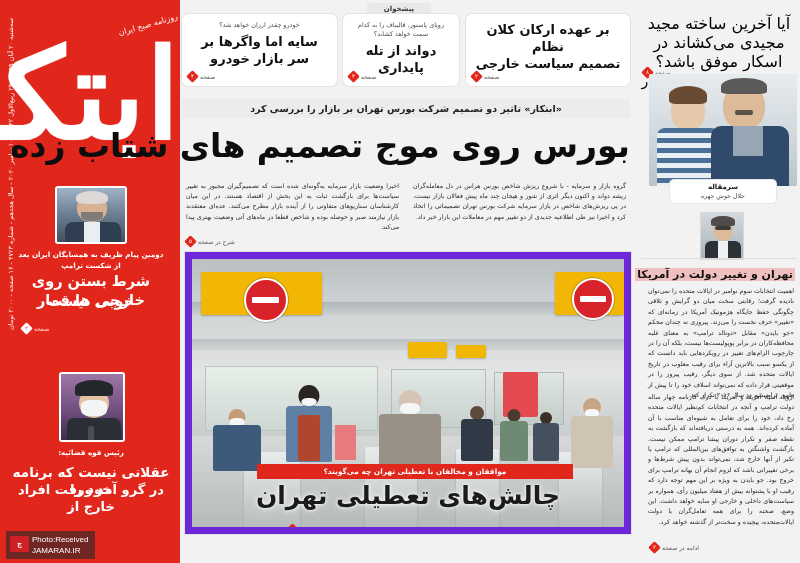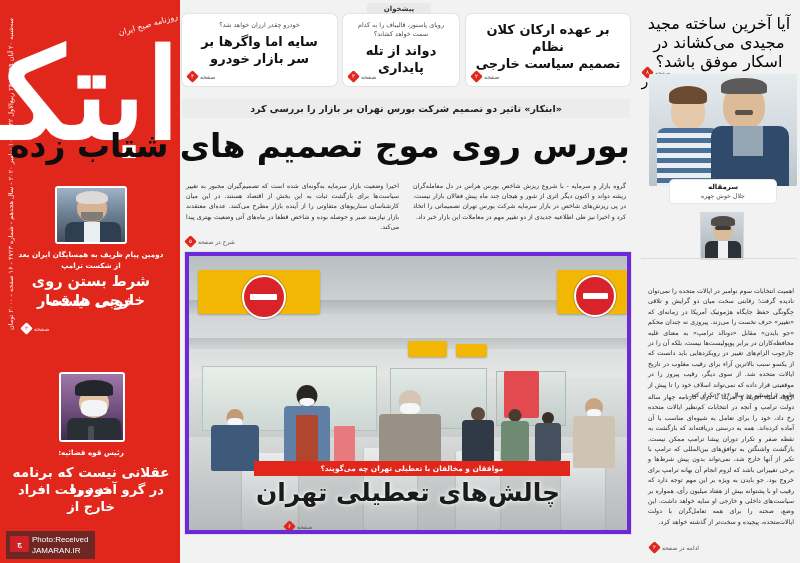--- a/index.html
+++ b/index.html
@@ -203,21 +203,21 @@
     text-align: justify;
   }
   .lead-foot {
     position: absolute;
   }
 
   
   .main-photo {
     position: absolute;
     background: #86efac;
-    border: 4px solid #6d28d9;
+    border: 7px solid #6d28d9;
     box-shadow: 0 0 0 1px #e0e0e0;
     overflow: hidden;
   }
   .mp-scene { position: absolute; inset: 0; }
   .mp-ceiling {
     position: absolute; left:0; right:0; top:0; height: 46%;
     background: linear-gradient(180deg,#b9bfc2 0%,#cfd3d4 40%,#e6e7e6 100%);
   }
   .mp-beam {
     position: absolute; left: 0; right: 0;
@@ -597,20 +597,23 @@
 
   <div class="author-thumb" style="left:700px; top:212px; width:44px; height:48px;">
     <div style="position:absolute;inset:0;background:linear-gradient(180deg,#d3d9de,#a9b3bb);"></div>
     <div style="position:absolute;left:12px;top:6px;width:20px;height:22px;border-radius:48%;background:#dcbb9a;"></div>
     <div style="position:absolute;left:10px;top:3px;width:24px;height:10px;border-radius:50% 50% 14% 14%;background:#4f4c49;"></div>
     <div style="position:absolute;left:14px;top:13px;width:16px;height:4px;background:#3c3a38;border-radius:2px;"></div>
     <div style="position:absolute;left:4px;top:28px;width:36px;height:20px;background:#2c3138;border-radius:6px 6px 0 0;"></div>
     <div style="position:absolute;left:17px;top:28px;width:10px;height:20px;background:#eef1f3;"></div>
   </div>
 
+  <div class="side-title" style="left:645px; top:268px; width:150px;">
+    <span class="hl">تهران و تغییر دولت در آمریکا</span>
+  </div>
 
   <div class="side-body" style="left:648px; top:286px; width:146px;">اهمیت انتخابات سوم نوامبر در ایالات متحده را نمی‌توان نادیده گرفت؛ رقابتی سخت میان دو گرایش و تلاقی چگونگی حفظ جایگاه هژمونیک آمریکا در زمانه‌ای که «تغییر» حرف نخست را می‌زند. پیروزی نه چندان محکم «جو بایدن» مقابل «دونالد ترامپ» به معنای غلبه محافظه‌کاران در برابر پوپولیست‌ها نیست، بلکه آن را در چارچوب الزام‌های تغییر در رویکردهایی باید دانست که از یکسو سبب بالاترین آراء برای رقیب مغلوب در تاریخ ایالات متحده شد. از سوی دیگر، رقیب پیروز را در موقعیتی قرار داده که نمی‌تواند اسلاف خود را تا پیش از ظهور ترامپیسم در سال ۲۰۱۶ تکرار کند.</div>
 
   <div class="side-body" style="left:648px; top:392px; width:146px;">اروپا، آسیا، آفریقا و آمریکا با درک کارنامه چهار ساله دولت ترامپ و آنچه در انتخابات کم‌نظیر ایالات متحده رخ داد، خود را برای تعامل به شیوه‌ای مناسب با آن آماده کرده‌اند. همه به درستی دریافته‌اند که بازگشت به نقطه صفر و تکرار دوران پیشا ترامپ ممکن نیست. بازگشت واشنگتن به توافق‌های بین‌المللی که ترامپ با تکبر از آنها خارج شد، نمی‌تواند بدون پیش شرط‌ها و برخی تغییراتی باشد که لزوم انجام آن بهانه ترامپ برای خروج بود. جو بایدن به ویژه بر این مهم توجه دارد که رقیب او با پشتوانه بیش از هفتاد میلیون رأی، همواره بر سیاست‌های داخلی و خارجی او سایه خواهد داشت. این وضع، صحنه را برای همه تعامل‌گران با دولت ایالات‌متحده، پیچیده و سخت‌تر از گذشته خواهد کرد.</div>
 
   <div class="side-foot" style="left:650px; top:535px;">
     <span class="pgbadge">
       <span class="lbl">ادامه در صفحه</span>
       <span class="dia">
           <i>۲</i>

